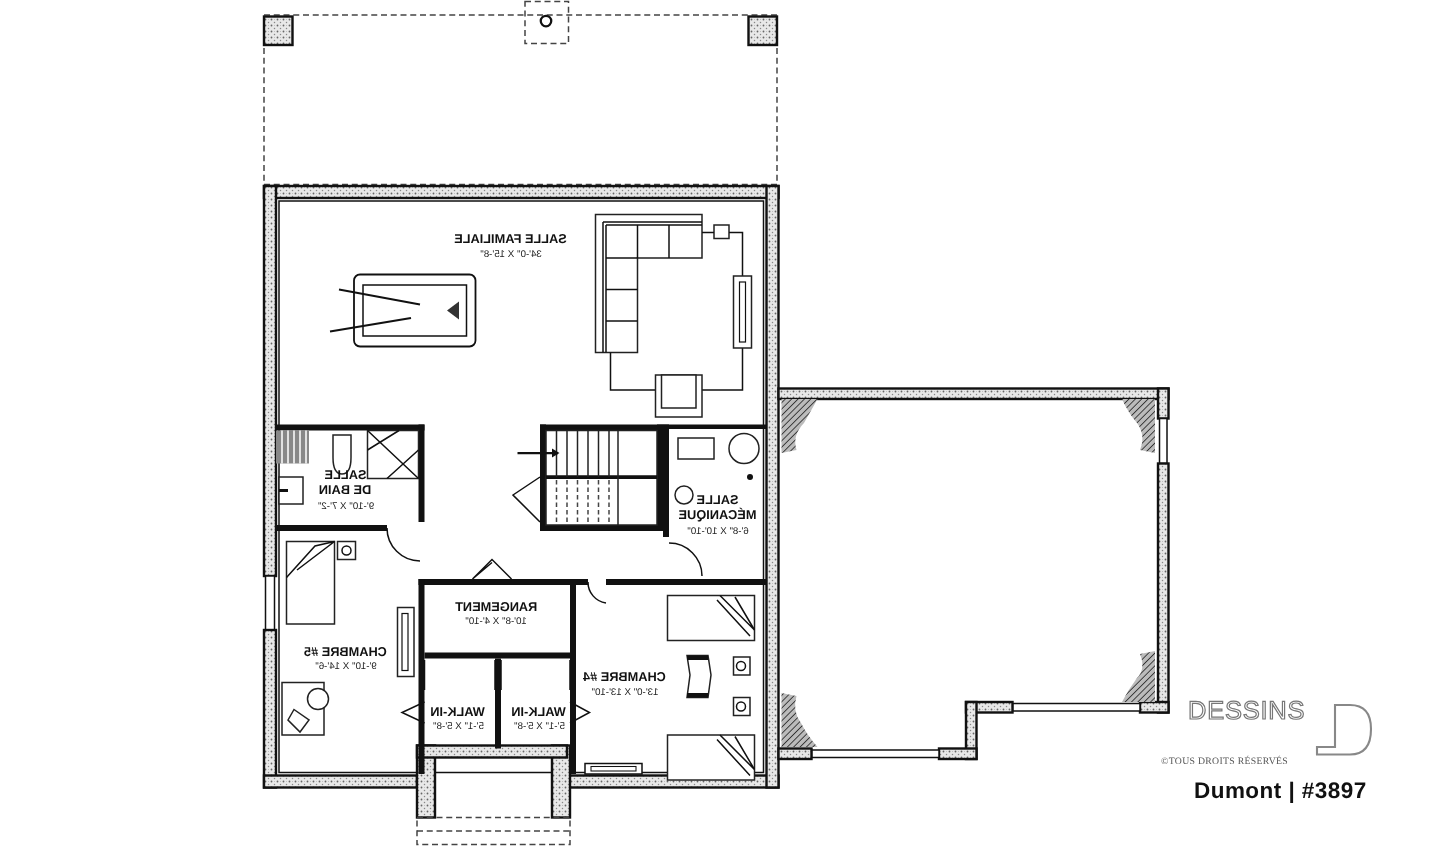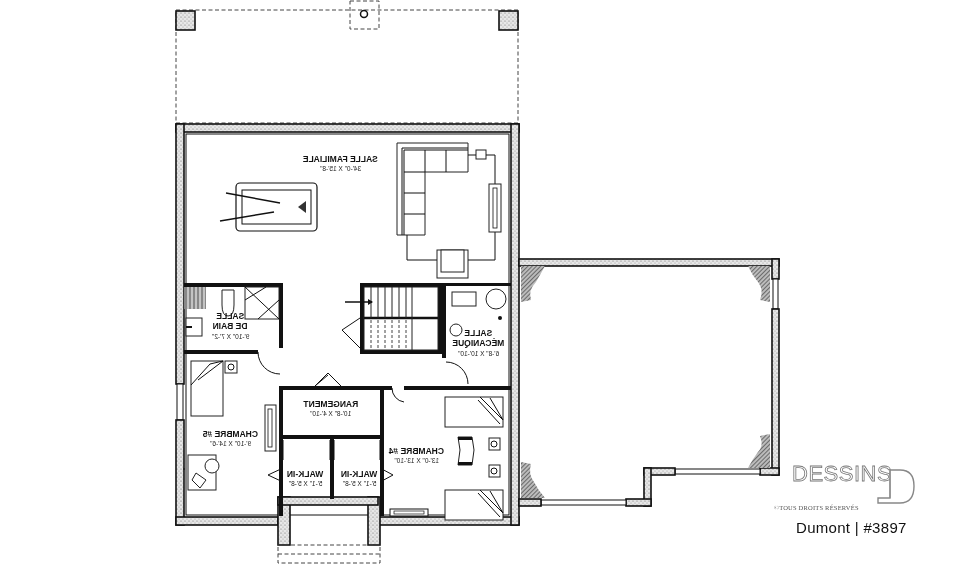--- a/index.html
+++ b/index.html
@@ -6,26 +6,26 @@
   body { width:960px; height:569px; position:relative; overflow:hidden; font-family:"Liberation Sans", sans-serif; }
   svg { position:absolute; left:0; top:0; }
   .room-label { font-family:"Liberation Sans", sans-serif; font-weight:bold; font-size:8.5px; fill:#111; }
   .room-dim { font-family:"Liberation Sans", sans-serif; font-size:6.5px; fill:#222; }
   .wall { fill:#111; }
   .ext { fill:url(#stip); stroke:#111; stroke-width:1.6; }
   .thin { fill:none; stroke:#111; stroke-width:1; }
   .dash { fill:none; stroke:#444; stroke-width:1; stroke-dasharray:4 2.5; }
   .furn { fill:#fff; stroke:#222; stroke-width:1; }
   .logo { position:absolute; left:780px; top:462px; width:150px; height:60px; }
-  .logo-l1, .logo-l2 { position:absolute; font-family:"Liberation Sans", sans-serif; font-size:22px; letter-spacing:0.5px; color:#fff; -webkit-text-stroke:0.8px #777; font-weight:normal; line-height:19px; }
+  .logo-l1, .logo-l2 { position:absolute; font-family:"Liberation Sans", sans-serif; font-size:17px; letter-spacing:0.5px; color:#fff; -webkit-text-stroke:0.8px #777; font-weight:normal; line-height:19px; }
   .logo-l1 { left:12px; top:2px; }
   .logo-l2 { left:-4px; top:21px; }
   .logo-copy { position:absolute; left:-6px; top:42px; font-family:"Liberation Serif", serif; font-size:6.5px; color:#555; white-space:nowrap; letter-spacing:0.2px; }
   .logo-mark { position:absolute; left:96px; top:4px; width:40px; height:40px; }
-  .plan-caption { position:absolute; left:796px; top:519px; font-family:"Liberation Sans", sans-serif; font-weight:normal; font-size:15px; color:#111; letter-spacing:0.3px; }
+  .plan-caption { position:absolute; left:796px; top:519px; font-family:"Liberation Sans", sans-serif; font-weight:bold; font-size:15px; color:#111; letter-spacing:0.3px; }
   .mirror { transform:scaleX(-1); transform-box:fill-box; transform-origin:center; }
 </style>
 </head>
 <body>
 
 <svg width="960" height="569" viewBox="0 0 960 569">
   <defs>
     <pattern id="stip" width="4" height="4" patternUnits="userSpaceOnUse">
       <rect width="4" height="4" fill="#e8e8e8"></rect>
       <circle cx="1" cy="1" r="0.6" fill="#666"></circle>

